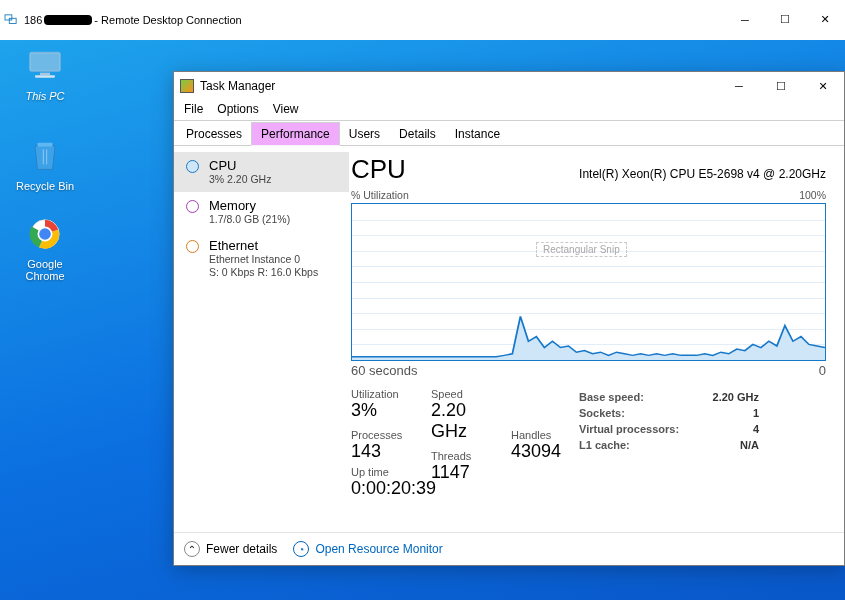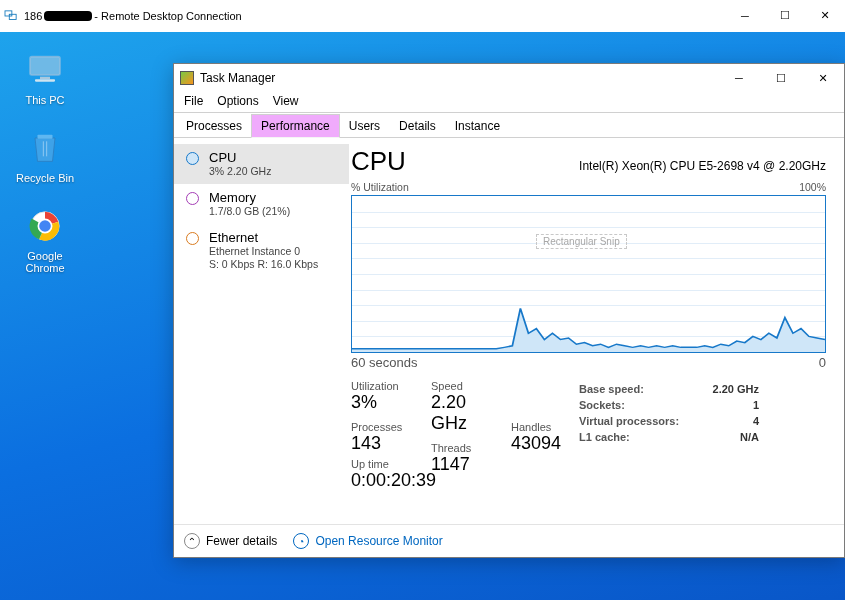--- a/index.html
+++ b/index.html
@@ -1,19 +1,19 @@
 <!DOCTYPE html>
 <html><head>
 <meta charset="utf-8">
 <style>
 * { box-sizing: border-box; margin: 0; padding: 0; font-family: "Segoe UI", Tahoma, sans-serif; }
 body { width: 845px; height: 600px; overflow: hidden; background: #fff; }
 
 
-.rdc-bar { display:flex; align-items:center; height:32px; background:#fff; border-bottom:1px solid #fff; font-size:11px; padding-left:4px;justify-content:center; }
+.rdc-bar { display:flex; align-items:center; height:40px; background:#fff; border-bottom:1px solid #fff; font-size:11px; padding-left:4px;justify-content:center; }
 .rdc-icon { width:14px; height:12px; margin-right:6px; }
 .rdc-title { flex:0 0 auto; }
 .rdc-redact { width:48px; height:10px; background:#000; border-radius:4px; margin:0 2px; display:inline-block; }
 .rdc-spacer { flex:1; }
 .rdc-btn { width:40px; height:24px; display:flex; align-items:center; justify-content:center; font-size:11px; }
 
 
 .desktop { position:relative; width:845px; height:576px; background: linear-gradient(165deg, #1ea3ec 0%, #0b6fe0 55%, #0956c8 100%); }
 
 
@@ -91,21 +91,21 @@
   <span class="rdc-redact"></span>
   <span class="rdc-title">- Remote Desktop Connection</span>
   <div class="rdc-spacer"></div>
   <div class="rdc-btn">─</div>
   <div class="rdc-btn">☐</div>
   <div class="rdc-btn rdc-close">✕</div>
 </div>
 
 <div class="desktop">
 
-  <div class="dicon" style="left:10px; top:20px;">
+  <div class="dicon" style="left:10px; top:8px;font-style:italic;">
     <svg viewBox="0 0 48 40">
         <rect x="6" y="4" width="36" height="22" rx="2" fill="#6fb9e6" stroke="#4a8ec4"></rect>
         <rect x="6" y="4" width="36" height="22" rx="2" fill="none" stroke="#fff" stroke-width="2" opacity=".3"></rect>
         <rect x="18" y="28" width="12" height="3" fill="#a7c8de"></rect>
         <rect x="12" y="31" width="24" height="3" rx="1" fill="#cfe4f0"></rect>
       </svg>
     <div class="label">This PC</div>
   </div>
   <div class="dicon" style="left:10px; top:98px;">
     <svg viewBox="0 0 48 40">

